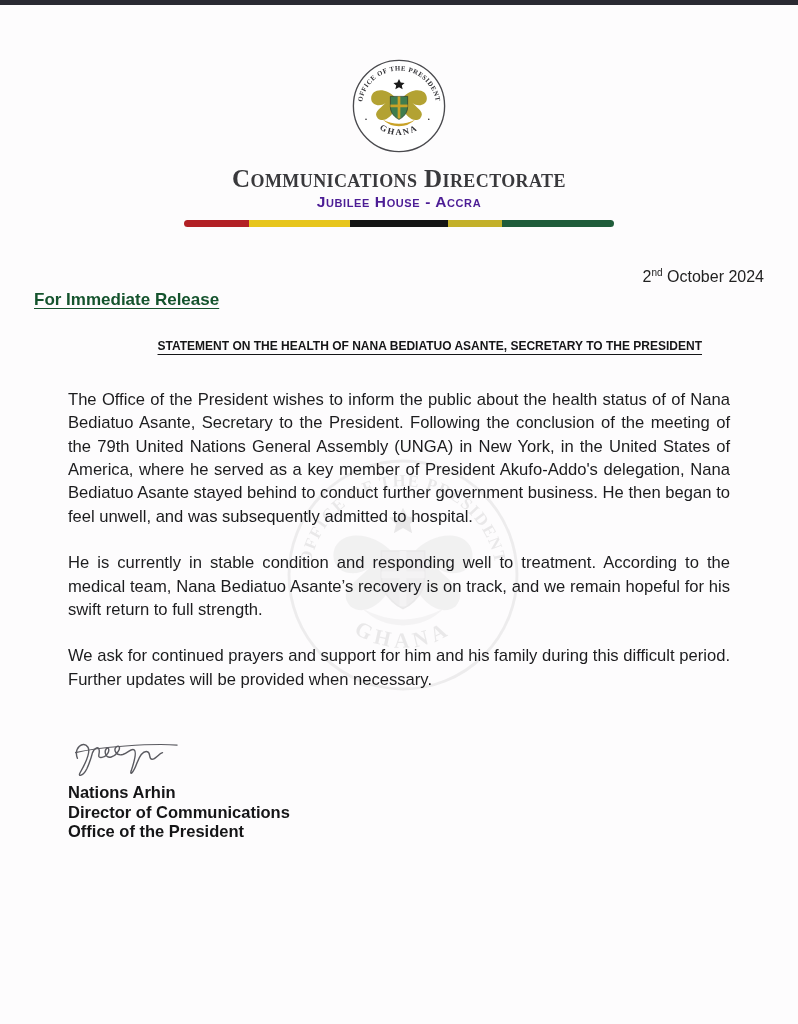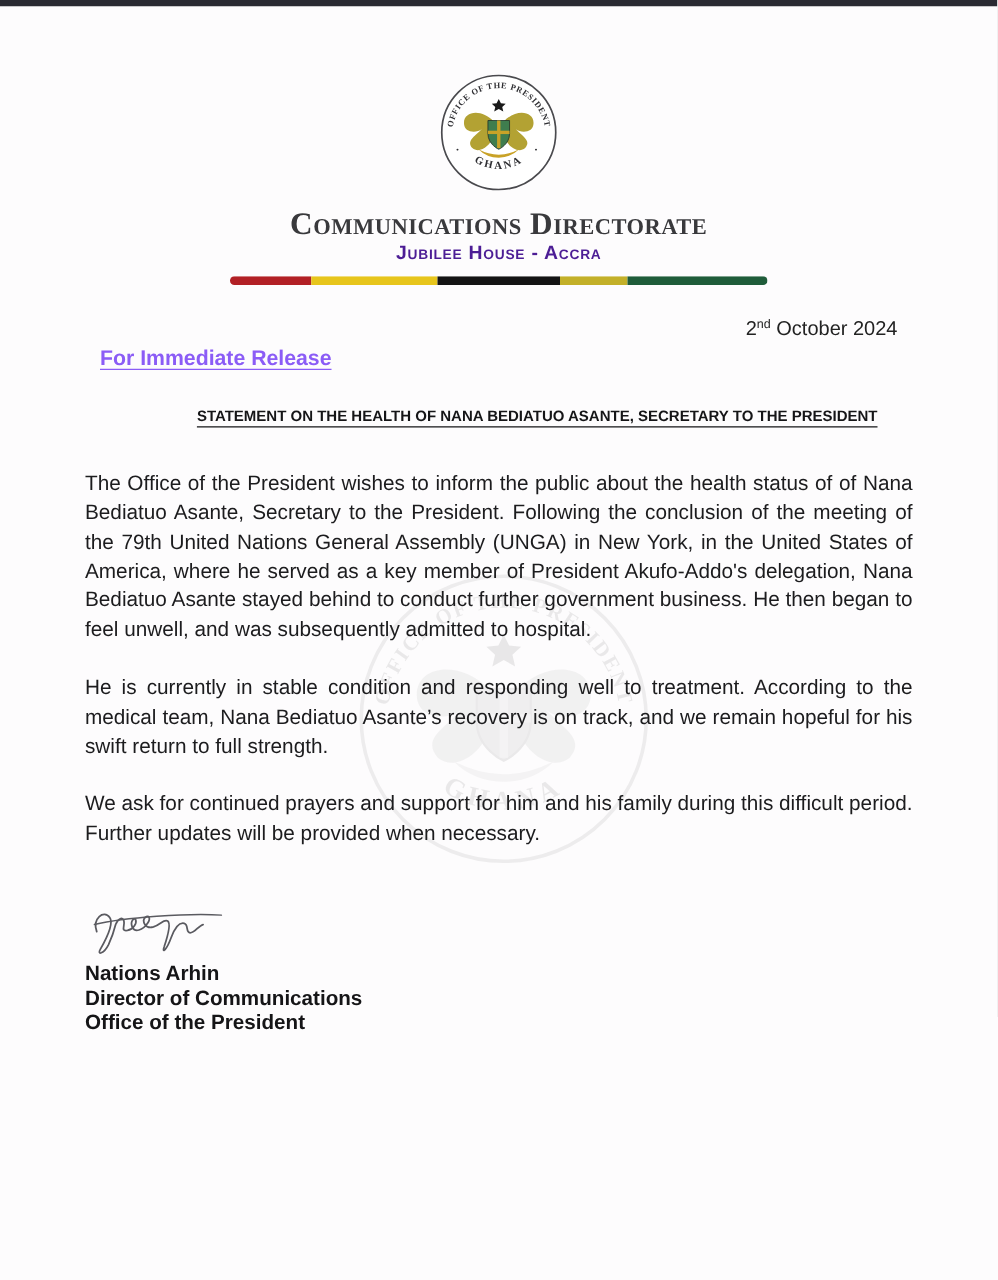--- a/index.html
+++ b/index.html
@@ -46,30 +46,30 @@
   .flag-bar {
     width: 430px;
     height: 7px;
     margin: 10px auto 0;
     display: flex;
     border-radius: 4px;
     overflow: hidden;
   }
   .flag-bar span { height: 100%; display: block; }
   
-  .meta { padding: 0 80px; margin-top: 26px; }
+  .meta { padding: 0 34px; margin-top: 40px; }
   .date-line { text-align: right; font-size: 16px; color: #222; }
   .date-line sup { font-size: 10px; }
   .release-line {
     margin-top: 4px;
     font-size: 17px;
     font-weight: 700;
     text-decoration: underline;
     text-underline-offset: 3px;
-    color: #8b5cf6;
+    color: #14532d;
   }
   
   .doc-title {
     margin: 24px 96px 0;
     text-align: right;
     font-size: 12px;
     font-weight: 700;
     line-height: 24px;
     text-decoration: underline;
     text-underline-offset: 3.5px;

